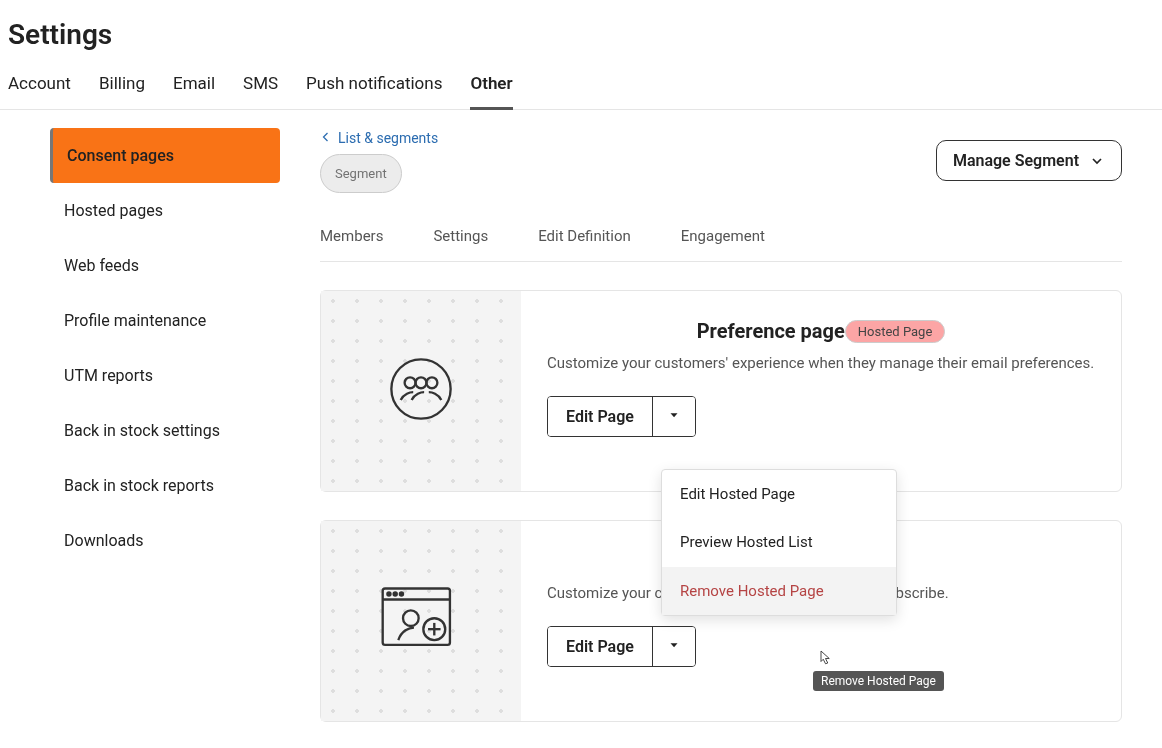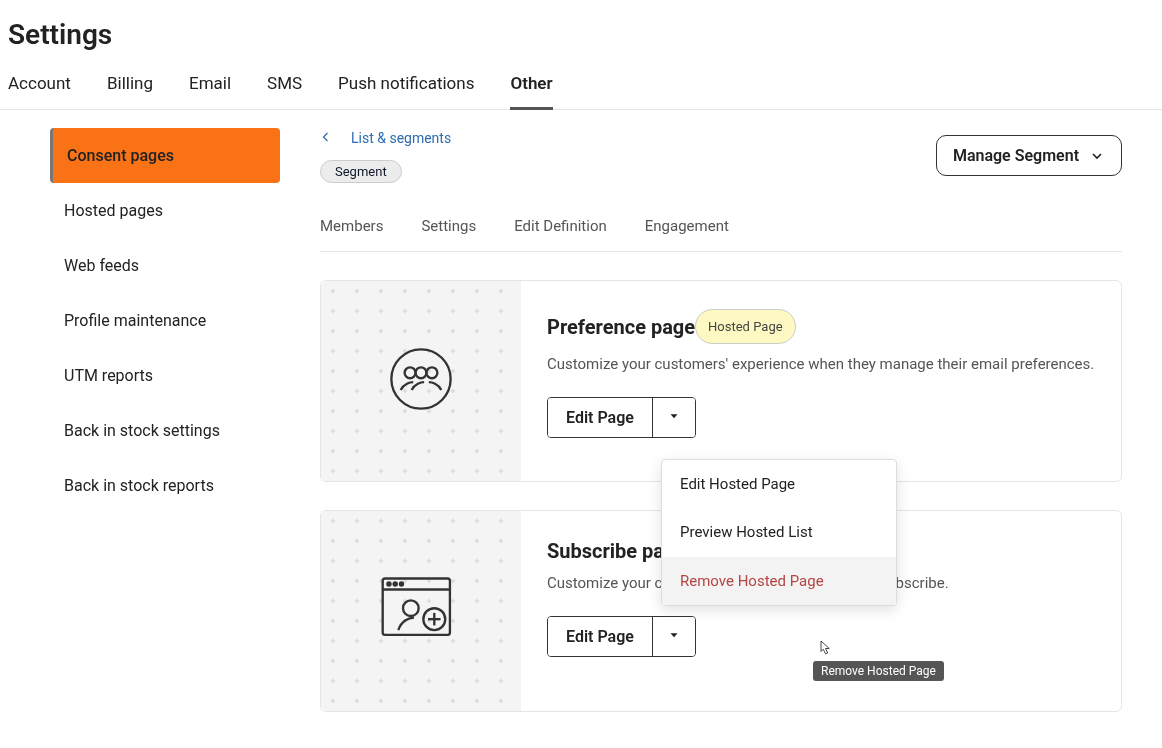--- a/index.html
+++ b/index.html
@@ -10,21 +10,21 @@
     background: #fff;
     width: 1162px;
   }
   .page-title {
     font-size: 28px;
     font-weight: 600;
     padding: 18px 8px 8px 8px;
   }
   .top-tabs {
     display: flex;
-    gap: 36px;
+    gap: 28px;
     padding: 0 8px;
     border-bottom: 1px solid #e5e5e5;
   }
   .top-tab {
     font-size: 17px;
     color: #222;
     padding: 14px 0 16px 0;
     cursor: pointer;
     position: relative;
   }
@@ -62,31 +62,31 @@
     flex: 1;
     margin-left: 40px;
     position: relative;
   }
   .back-link {
     color: #2b6cb0;
     font-size: 14px;
     cursor: pointer;
     display: inline-flex;
     align-items: flex-start;
-    gap: 19px;
-    margin-bottom: 10px;
+    gap: 6px;
+    margin-bottom: 4px;
   }
   .pill {
     display: inline-block;
     background: #ececec;
     border: 1px solid #ccc;
     border-radius: 999px;
-    padding: 3px 14px;
+    padding: 11px 14px;
     font-size: 13px;
-    color: #0f172a;
+    color: #737373;
     margin-top: 4px;
   }
   .manage-row {
     display: flex;
     justify-content: space-between;
     align-items: center;
   }
   .manage-btn {
     border: 1px solid #333;
     border-radius: 10px;
@@ -94,21 +94,21 @@
     font-size: 16px;
     font-weight: 600;
     display: inline-flex;
     align-items: center;
     gap: 10px;
     cursor: pointer;
     background: #fff;
   }
   .inner-tabs {
     display: flex;
-    gap: 38px;
+    gap: 50px;
     margin-top: 24px;
     border-bottom: 1px solid #e5e5e5;
     font-size: 15px;
     color: #555;
   }
   .inner-tab {
     padding: 10px 0 16px 0;
     cursor: pointer;
   }
   .card {
@@ -137,30 +137,31 @@
   }
   .illus-inner { position: relative; z-index: 1; }
   .card-body {
     flex: 1;
     padding: 28px 26px;
   }
   .card-title-row {
     display: flex;
     align-items: center;
     gap: 0;
+    justify-content: center;
   }
   .card-title {
     font-size: 20px;
     font-weight: 700;
   }
   .hosted-badge {
-    background: #fef9c3;
+    background: #fca5a5;
     border: 1px solid #ccc;
     border-radius: 999px;
-    padding: 9px 12px;
+    padding: 3px 12px;
     font-size: 13px;
     color: #444;
   }
   .card-desc {
     color: #555;
     font-size: 15px;
     margin-top: 10px;
     line-height: 1.4;
   }
   .edit-btn-group {
@@ -242,20 +243,21 @@
 
 <div class="body-row">
   <div class="sidebar">
     <div class="side-item active">Consent pages</div>
     <div class="side-item">Hosted pages</div>
     <div class="side-item">Web feeds</div>
     <div class="side-item">Profile maintenance</div>
     <div class="side-item">UTM reports</div>
     <div class="side-item">Back in stock settings</div>
     <div class="side-item">Back in stock reports</div>
+    <div class="side-item">Downloads</div>
   </div>
 
   <div class="main">
 
     <div class="manage-row">
       <div>
         <div class="back-link">
           <span>
             <svg width="12" height="12" viewBox="0 0 24 24" fill="none" stroke="#2b6cb0" stroke-width="2.5">
                 <path d="M15 4l-8 8 8 8"></path>

